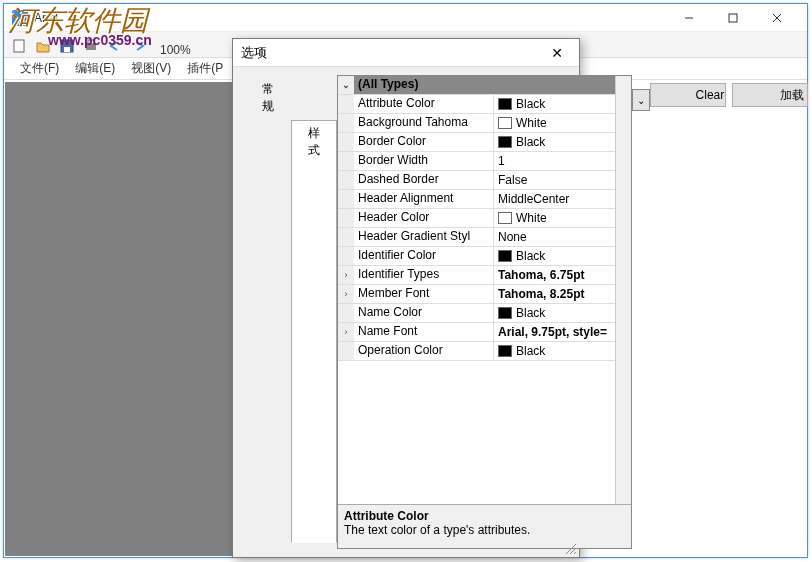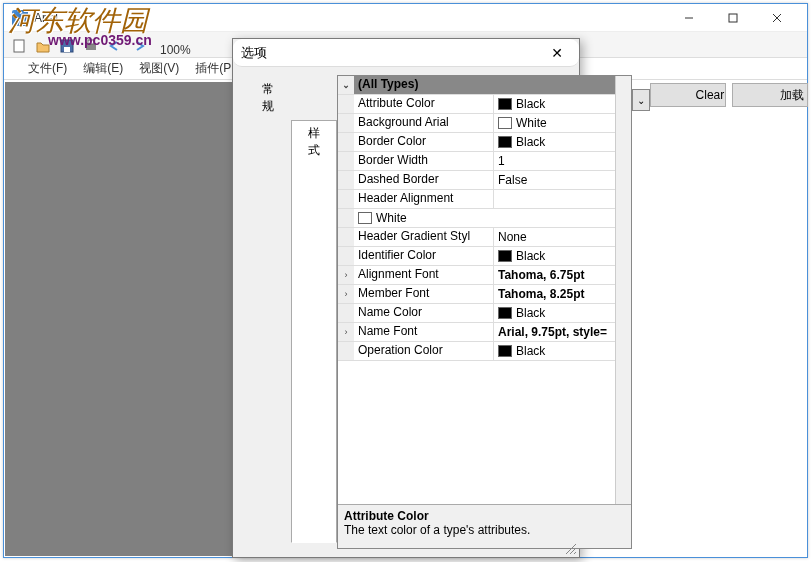--- a/index.html
+++ b/index.html
@@ -17,31 +17,31 @@
 
 .toolbar { height:26px; background:#f5f5f5; display:flex; align-items:flex-end; padding:0 4px; gap:2px; border-bottom:1px solid #ddd; }
 .tool-ic { width:22px; height:22px; display:flex; align-items:center; justify-content:center; }
 .tool-zoom { margin-left:8px; font-size:12px; color:#333; }
 
 
 .watermark { position:absolute; left:8px; top:2px; font-size:28px; font-weight:normal; color:#a16207; text-shadow:1px 1px 0 #fff,-1px -1px 0 #fff; pointer-events:none; z-index:5; font-style:italic; }
 .watermark-sub { position:absolute; left:48px; top:32px; font-size:14px; color:#701a75; font-weight:bold; pointer-events:none; z-index:5; }
 
 
-.menubar { height:22px; background:#fff; display:flex; align-items:flex-end; padding:0 16px; border-bottom:1px solid #ddd; }
+.menubar { height:22px; background:#fff; display:flex; align-items:flex-end; padding:0 8px; border-bottom:1px solid #ddd; }
 .menu-item { padding:2px 8px; font-size:12px; color:#333; }
 
 
 .work-area { position:absolute; top:78px; left:1px; right:1px; bottom:1px; background:#808080; display:flex; }
 .left-pane { flex:1; }
 .right-pane { width:230px; background:#fff; border-left:1px solid #aaa; }
 
 
 .dialog { position:absolute; left:232px; top:38px; width:348px; height:520px; background:#f0f0f0; border:1px solid #7a7a7a; box-shadow:3px 3px 10px rgba(0,0,0,0.3); z-index:10; display:flex; flex-direction:column; }
-.dialog-titlebar { height:28px; background:#fff; display:flex; align-items:center; padding:0 8px; border-bottom:1px solid #ddd;border-radius:9px; }
+.dialog-titlebar { height:28px; background:#fff; display:flex; align-items:center; padding:0 8px; border-bottom:1px solid #ddd; }
 .dialog-title { flex:1; font-size:13px; }
 .dialog-close { width:28px; text-align:center; font-size:14px; cursor:pointer; }
 .dialog-body { flex:1; padding:8px 12px; display:flex; flex-direction:row; background:#f0f0f0; }
 
 
 .tabs { display:flex; border-bottom:1px solid #aaa; margin-bottom:6px; }
 .tab { padding:4px 16px; font-size:12px; background:#f0f0f0; border:1px solid transparent; position:relative; top:1px; }
 .tab.active { background:#fff; border:1px solid #aaa; border-bottom:1px solid #fff;margin-top:44px; }
 
 
@@ -179,21 +179,21 @@
           <div class="prop-row">
               <div class="prop-gutter"></div>
               <div class="prop-label">Attribute Color</div>
               <div class="prop-value">
                 <span class="swatch" style="background:#000"></span>
                 <span>Black</span>
               </div>
             </div>
           <div class="prop-row">
               <div class="prop-gutter"></div>
-              <div class="prop-label">Background Arial</div>
+              <div class="prop-label">Background Tahoma</div>
               <div class="prop-value">
                 <span class="swatch" style="background:#fff"></span>
                 <span>White</span>
               </div>
             </div>
           <div class="prop-row">
               <div class="prop-gutter"></div>
               <div class="prop-label">Border Color</div>
               <div class="prop-value">
                 <span class="swatch" style="background:#000"></span>
@@ -210,23 +210,27 @@
           <div class="prop-row">
               <div class="prop-gutter"></div>
               <div class="prop-label">Dashed Border</div>
               <div class="prop-value">
                 <span>False</span>
               </div>
             </div>
           <div class="prop-row">
               <div class="prop-gutter"></div>
               <div class="prop-label">Header Alignment</div>
-            </div>
-          <div class="prop-row">
-              <div class="prop-gutter"></div>
+              <div class="prop-value">
+                <span>MiddleCenter</span>
+              </div>
+            </div>
+          <div class="prop-row">
+              <div class="prop-gutter"></div>
+              <div class="prop-label">Header Color</div>
               <div class="prop-value">
                 <span class="swatch" style="background:#fff"></span>
                 <span>White</span>
               </div>
             </div>
           <div class="prop-row">
               <div class="prop-gutter"></div>
               <div class="prop-label">Header Gradient Styl</div>
               <div class="prop-value">
                 <span>None</span>
@@ -235,21 +239,21 @@
           <div class="prop-row">
               <div class="prop-gutter"></div>
               <div class="prop-label">Identifier Color</div>
               <div class="prop-value">
                 <span class="swatch" style="background:#000"></span>
                 <span>Black</span>
               </div>
             </div>
           <div class="prop-row">
               <div class="prop-gutter">›</div>
-              <div class="prop-label">Alignment Font</div>
+              <div class="prop-label">Identifier Types</div>
               <div class="prop-value bold">
                 <span>Tahoma, 6.75pt</span>
               </div>
             </div>
           <div class="prop-row">
               <div class="prop-gutter">›</div>
               <div class="prop-label">Member Font</div>
               <div class="prop-value bold">
                 <span>Tahoma, 8.25pt</span>
               </div>

